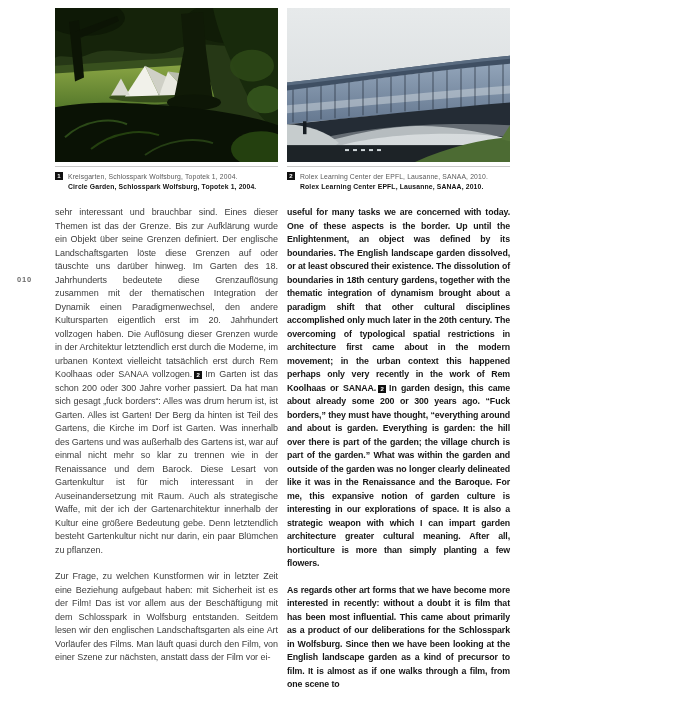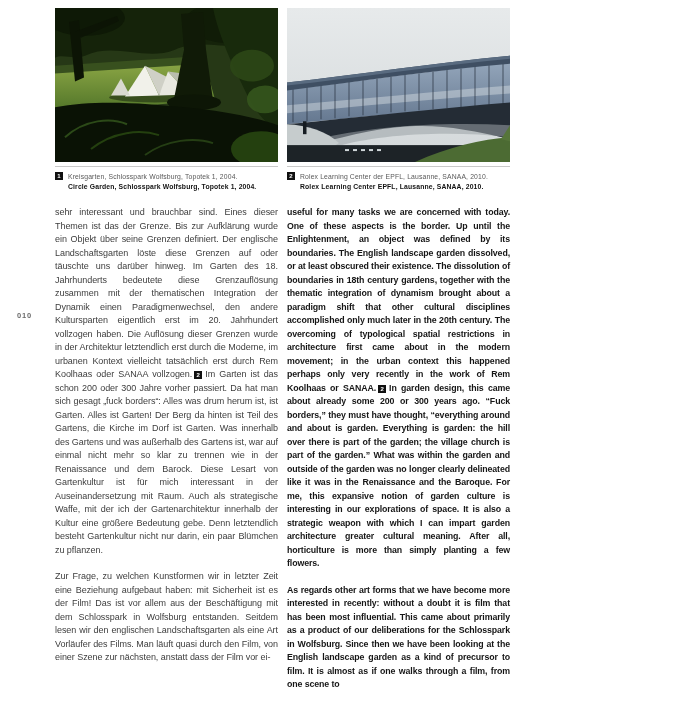--- a/index.html
+++ b/index.html
@@ -14,21 +14,20 @@
     width: 681px; height: 720px;
     background: #ffffff;
   }
   .pagenum {
     position: absolute;
     left: 17px; top: 275px;
     font-size: 7.5px;
     font-weight: bold;
     letter-spacing: 0.8px;
     color: #6b6b6b;
-    margin-top: 36px;
   }
   .figures {
     position: absolute;
     left: 55px; top: 8px;
     display: flex;
     gap: 9px;
   }
   .fig { width: 223px; margin: 0; }
   .photo {
     width: 223px; height: 154px;

